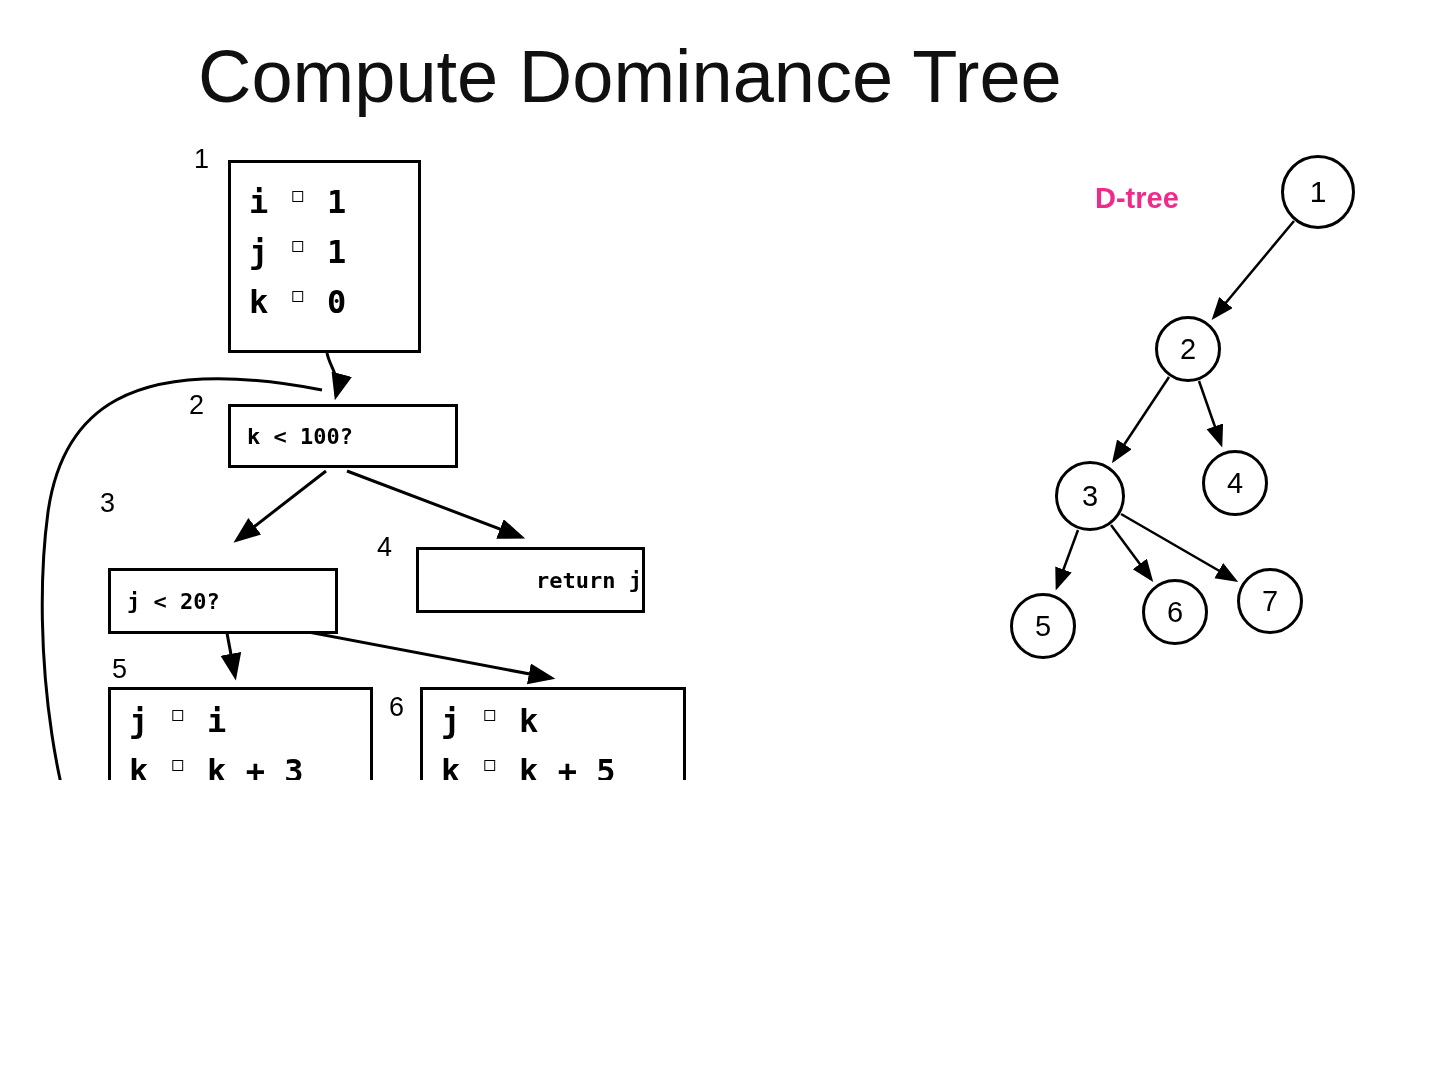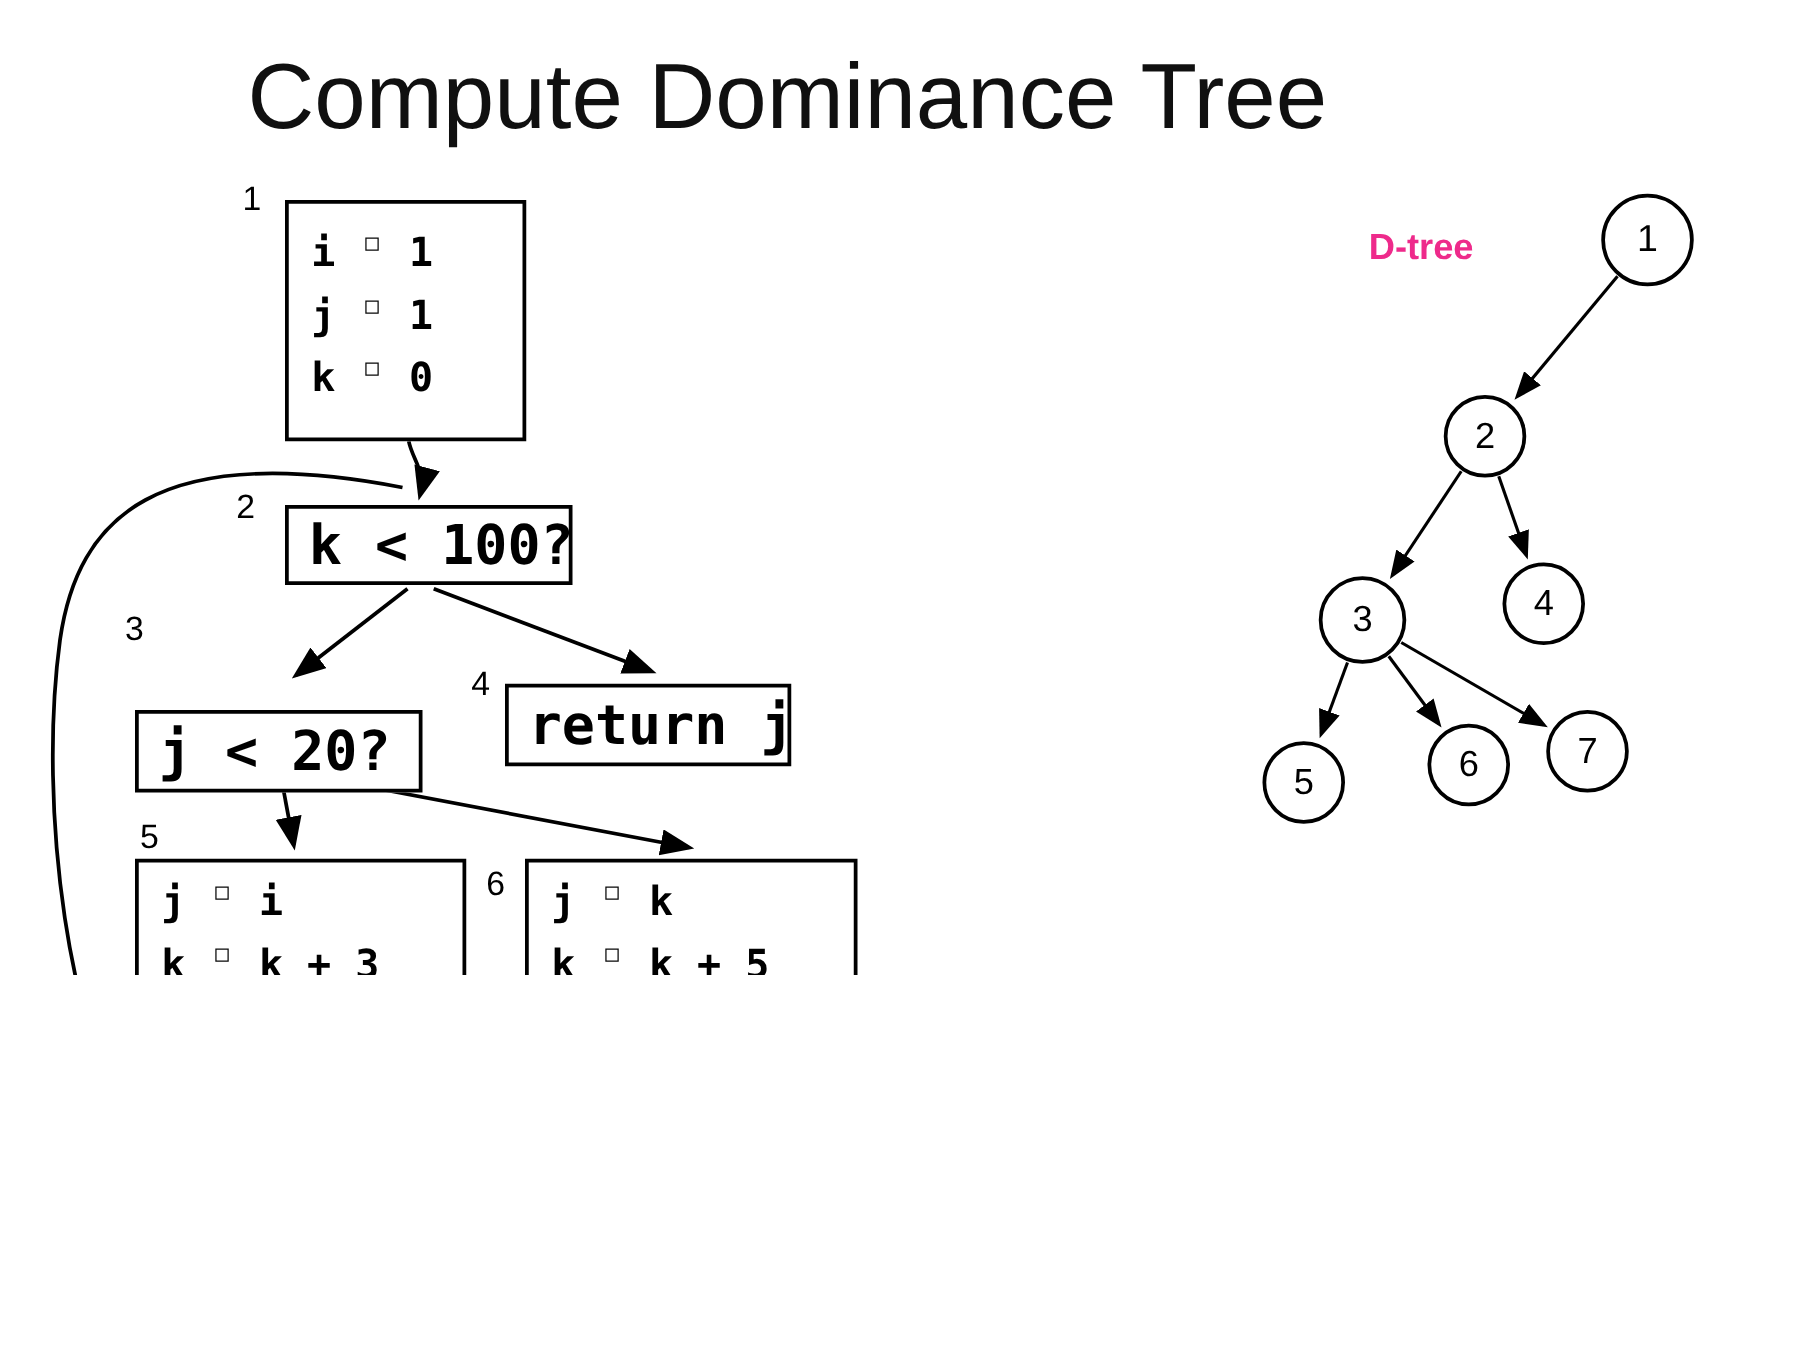--- a/index.html
+++ b/index.html
@@ -4,21 +4,21 @@
 <style>
   html,body{margin:0;padding:0;background:#ffffff;}
   .slide{position:relative;width:1440px;height:780px;background:#ffffff;overflow:hidden;
          font-family:"Liberation Sans",sans-serif;color:#000;}
   .title{position:absolute;left:198px;top:34px;margin:0;font-size:74px;font-weight:400;color:#101010;}
 
   svg.edges{position:absolute;left:0;top:0;z-index:1;}
 
   .cfg-box{position:absolute;z-index:2;background:#ffffff;border:3px solid #000;box-sizing:border-box;
            font-family:"DejaVu Sans Mono","Liberation Mono",monospace;font-weight:bold;color:#000;}
-  .cfg-single{display:flex;align-items:center;padding-left:16px;font-size:44px;white-space:pre;}
+  .cfg-single{display:flex;align-items:center;padding-left:16px;font-size:22px;white-space:pre;}
   .cfg-multi{padding-top:14px;padding-left:18px;font-size:32px;}
   .code-line{display:flex;align-items:center;gap:24px;height:50px;white-space:pre;}
   .op{display:inline-block;font-size:18px;transform:translateY(-8px);}
 
   .blk-label{position:absolute;z-index:3;font-size:27px;color:#000;}
 
   .node{position:absolute;z-index:2;border:3px solid #000;border-radius:50%;background:#ffffff;
         display:flex;align-items:center;justify-content:center;font-size:29px;box-sizing:border-box;}
 
   .dtree-label{position:absolute;z-index:2;font-size:29px;color:#ee2a8b;}
@@ -77,21 +77,21 @@
   </div>
 
   <div class="cfg-box cfg-single" style="left:228px;top:404px;width:230px;height:64px;">
     <span>k &lt; 100?</span>
   </div>
 
   <div class="cfg-box cfg-single" style="left:108px;top:568px;width:230px;height:66px;">
     <span>j &lt; 20?</span>
   </div>
 
-  <div class="cfg-box cfg-single" style="left:404px;top:547px;width:229px;height:66px;">
+  <div class="cfg-box cfg-single" style="left:416px;top:547px;width:229px;height:66px;justify-content:flex-end;">
     <span>return j</span>
   </div>
 
   <div class="cfg-box cfg-multi" style="left:108px;top:687px;width:265px;height:110px;padding-top:6px;">
     <div class="code-line">
       <span>j</span><span class="op">□</span><span>i</span>
     </div>
     <div class="code-line">
       <span>k</span><span class="op">□</span><span>k + 3</span>
     </div>

